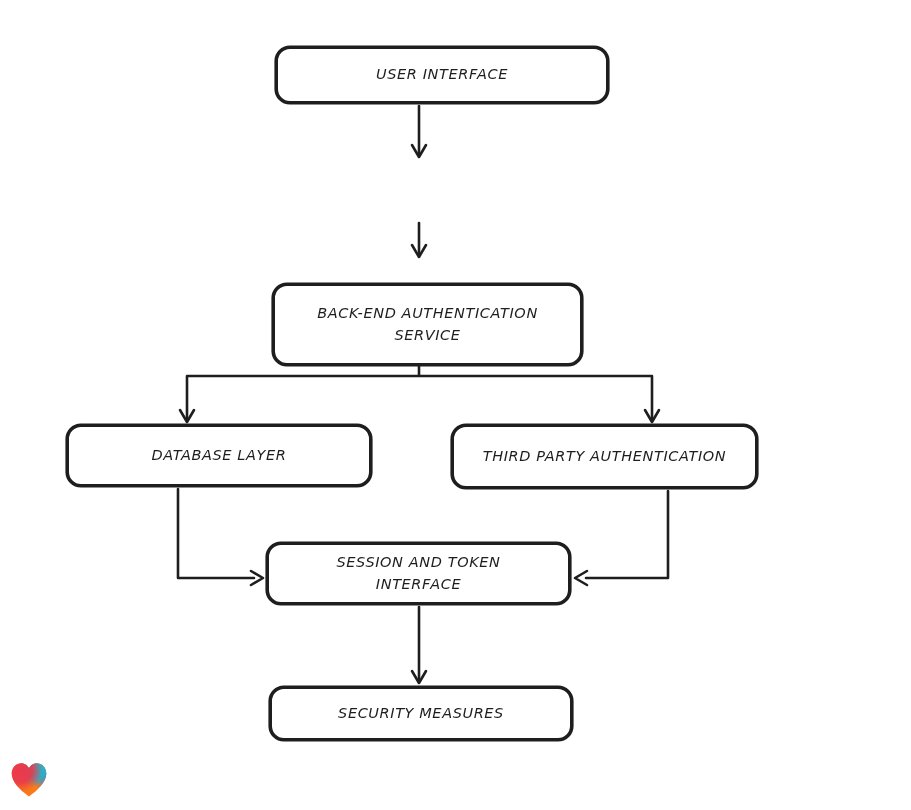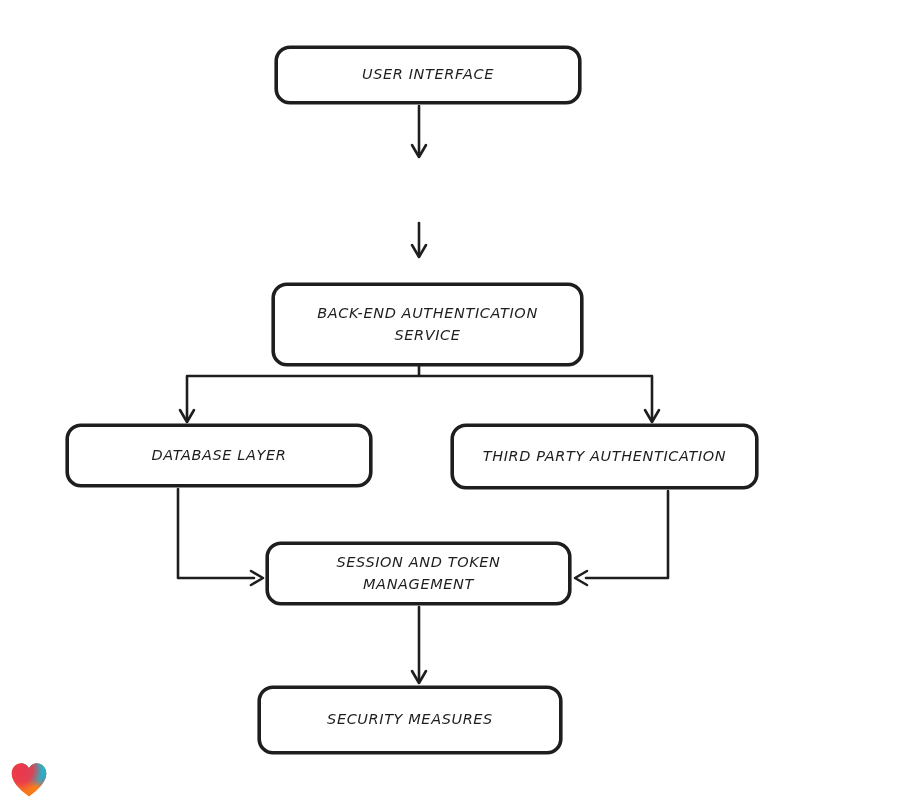--- a/index.html
+++ b/index.html
@@ -30,27 +30,27 @@
     color: #1e1e1e;
     font-style: italic;
     font-size: 14.5px;
     line-height: 1.45;
     letter-spacing: 0.6px;
     box-shadow: 0 0 0 0.6px #1e1e1e;
   }
   .node .lbl { display: inline-block; }
   .node .wrap-240 { max-width: 240px; }
   .node .wrap-205 { max-width: 205px; }
-  #node-user-interface      { left: 275px; top: 46px;  width: 306px; height: 58px; }
+  #node-user-interface      { left: 275px; top: 46px;  width: 334px; height: 58px; }
   #node-front-end-api-calls { left: 275px; top: 160px; width: 304px; height: 61px; }
   #node-back-end-auth       { left: 272px; top: 259px; width: 311px; height: 83px; margin-top: 24px; }
   #node-database-layer      { left: 66px;  top: 424px; width: 306px; height: 63px; }
   #node-third-party-auth    { left: 451px; top: 424px; width: 307px; height: 65px; }
   #node-session-token       { left: 266px; top: 542px; width: 305px; height: 63px; }
-  #node-security-measures   { left: 258px; top: 686px; width: 304px; height: 68px; font-style: italic; }
+  #node-security-measures   { left: 269px; top: 686px; width: 304px; height: 55px; font-style: italic; }
   .edge {
     fill: none;
     stroke: #1e1e1e;
     stroke-width: 2.6;
     stroke-linecap: round;
     stroke-linejoin: round;
   }
   #watermark {
     position: absolute;
     left: 8px; top: 760px;
@@ -96,21 +96,21 @@
 
   <div class="node" id="node-third-party-auth">
     <span class="lbl">THIRD PARTY AUTHENTICATION</span>
   </div>
 
   <div class="node" id="node-database-layer">
     <span class="lbl">DATABASE LAYER</span>
   </div>
 
   <div class="node" id="node-session-token">
-    <span class="lbl wrap-205">SESSION AND TOKEN MANAGEMENT</span>
+    <span class="lbl wrap-205">SESSION AND TOKEN INTERFACE</span>
   </div>
 
   <div class="node" id="node-security-measures">
     <span class="lbl">SECURITY MEASURES</span>
   </div>
 
   <div id="watermark">
     <svg width="42" height="41" viewBox="0 0 32 32" xmlns="http://www.w3.org/2000/svg">
       <defs>
         <clipPath id="heartClip">

